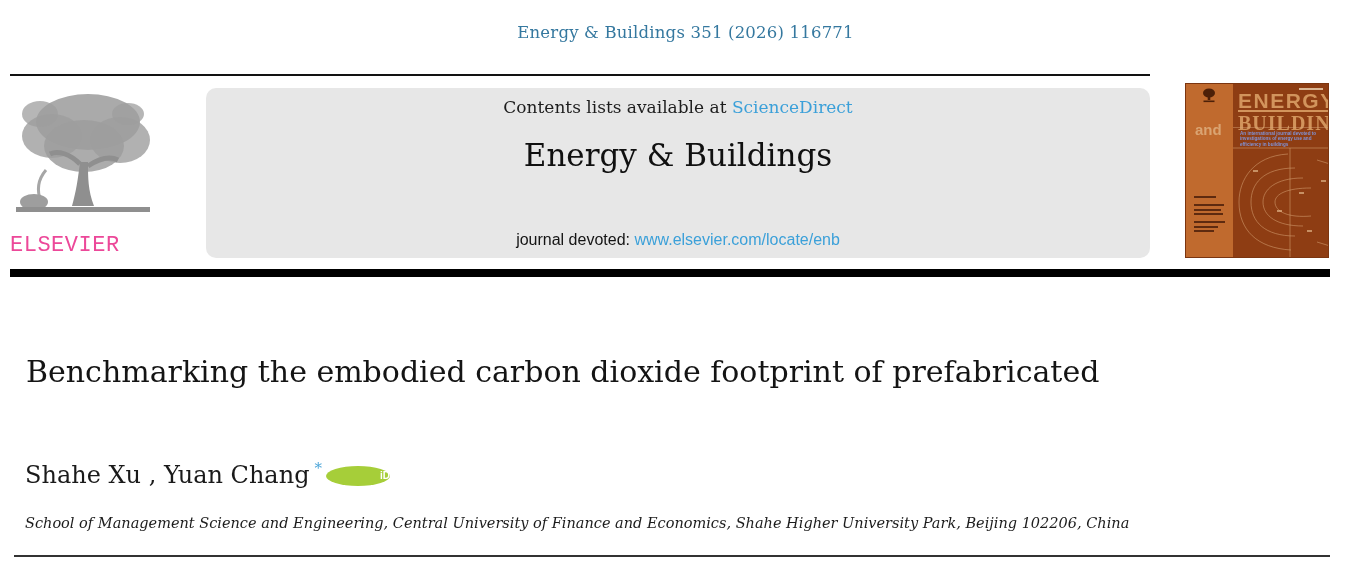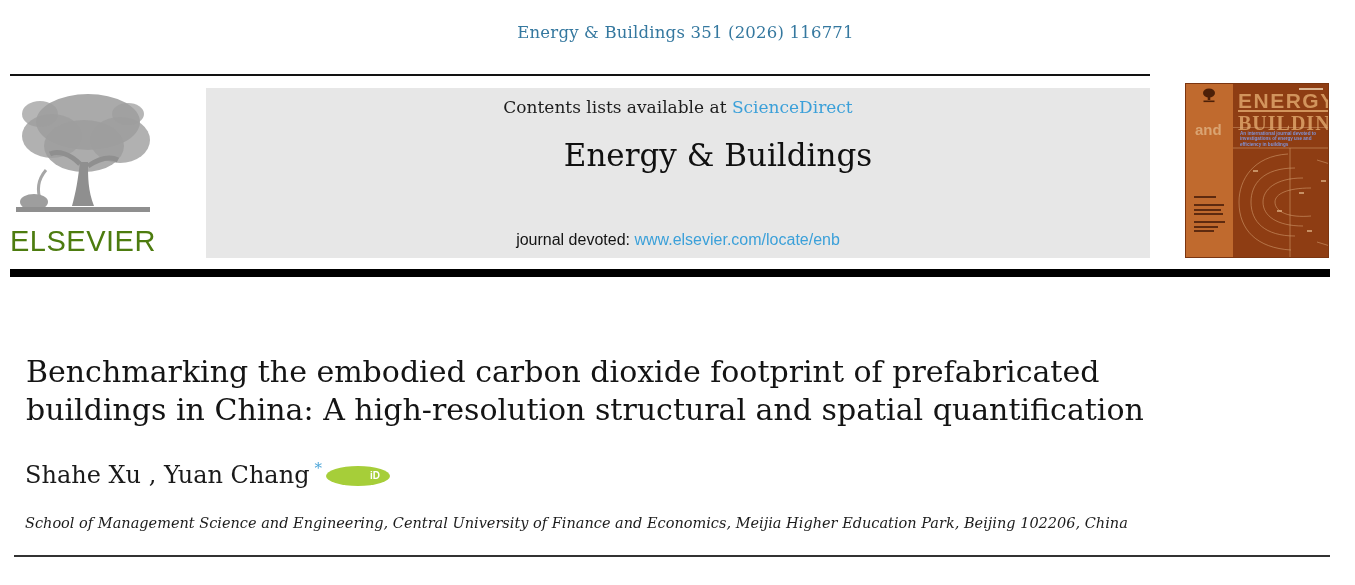--- a/index.html
+++ b/index.html
@@ -6,30 +6,30 @@
   .page{position:relative;width:1355px;height:585px;background:#fff;overflow:hidden;
         font-family:"DejaVu Serif",serif;color:#161616;}
 
   
   .journal-ref{position:absolute;top:23px;left:0;width:100%;text-align:center;
                font-size:16.5px;color:#35789f;letter-spacing:.2px;padding-left:8px;}
   .top-rule{position:absolute;top:74px;left:10px;width:1140px;height:2px;background:#121212;}
 
   
   .logo{position:absolute;left:10px;top:86px;width:152px;height:172px;cursor:pointer;}
-  .logo .word{position:absolute;bottom:0;left:0;font-size:29px;color:#4d7c0f;
-              letter-spacing:.5px;font-family:Liberation Sans, sans-serif;}
+  .logo .word{position:absolute;bottom:0;left:0;font-size:22px;color:#ec4899;
+              letter-spacing:.5px;font-family:Liberation Mono, monospace;}
 
   
-  .header-box{position:absolute;left:206px;top:88px;width:944px;height:170px;background:#e7e7e7;}
+  .header-box{position:absolute;left:206px;top:88px;width:944px;height:170px;background:#e7e7e7;border-radius:10px;}
   .contents-line{position:absolute;top:9px;left:0;width:100%;text-align:center;
                  font-size:17px;color:#1d1d1d;}
   .link{color:#3ba0d9;cursor:pointer;text-decoration:none;}
   .journal-title{position:absolute;top:49px;left:0;width:100%;text-align:center;
-                 font-size:31px;color:#101010;padding-left:40px;}
+                 font-size:31px;color:#101010;}
   .homepage-line{position:absolute;bottom:9px;left:0;width:100%;text-align:center;
                  font-family:"Liberation Sans",sans-serif;font-size:16px;color:#141414;}
 
   
   .cover{position:absolute;left:1185px;top:83px;width:144px;height:175px;background:#8e3d13;
          border:1px solid #7b3510;box-sizing:border-box;overflow:hidden;cursor:pointer;}
   .cover-strip{position:absolute;left:0;top:0;width:47px;height:100%;background:#c06a2e;}
   .cover-and{position:absolute;left:9px;top:37px;font-family:"Liberation Sans",sans-serif;
              font-weight:bold;font-size:15px;color:#daa472;}
   .cover-emblem{position:absolute;left:16px;top:4px;}
@@ -58,21 +58,21 @@
   
   .thick-rule{position:absolute;top:269px;left:10px;width:1320px;height:8px;background:#000;}
 
   
   .article-title{position:absolute;left:25px;top:352px;width:1310px;margin:1px;
                  font-size:30px;font-weight:normal;line-height:38px;color:#141414;}
   .authors{position:absolute;left:25px;top:459px;font-size:24px;color:#1a1a1a;}
   .author-marker{color:#4da6d9;font-size:15px;vertical-align:10px;margin-left:5px;}
   .orcid{display:inline-block;width:20px;height:20px;border-radius:50%;background:#a6ce39;
          color:#fff;font-family:"Liberation Sans",sans-serif;font-weight:bold;font-size:10px;
-         line-height:20px;text-align:left;vertical-align:4px;margin-left:4px;cursor:pointer;padding-left:44px;}
+         line-height:20px;text-align:right;vertical-align:4px;margin-left:4px;cursor:pointer;padding-left:44px;}
   .affiliation{position:absolute;left:25px;top:515px;width:1300px;font-style:italic;
                font-size:14.5px;color:#1c1c1c;}
   .bottom-rule{position:absolute;top:555px;left:14px;width:1316px;height:2px;background:#333;}
 </style>
 </head>
 <body>
 
 <div class="page">
 
   <div class="journal-ref">Energy &amp; Buildings 351 (2026) 116771</div>
@@ -153,24 +153,23 @@
         <div></div>
         <div></div>
         <div></div>
     </div>
   </div>
 
   <div class="thick-rule"></div>
 
   <h1 class="article-title">
     <span>Benchmarking the embodied carbon dioxide footprint of prefabricated</span><br>
-    <span>buildings in China: A high-resolution structural and spatial quantification</span>
   </h1>
 
   <div class="authors">
     <span>Shahe Xu</span><span> , </span><span>Yuan Chang</span><sup class="author-marker">*</sup><span class="orcid">iD</span>
   </div>
 
-  <div class="affiliation">School of Management Science and Engineering, Central University of Finance and Economics, Meijia Higher Education Park, Beijing 102206, China</div>
+  <div class="affiliation">School of Management Science and Engineering, Central University of Finance and Economics, Shahe Higher University Park, Beijing 102206, China</div>
 
   <div class="bottom-rule"></div>
 
 </div>
 
 </body></html>

